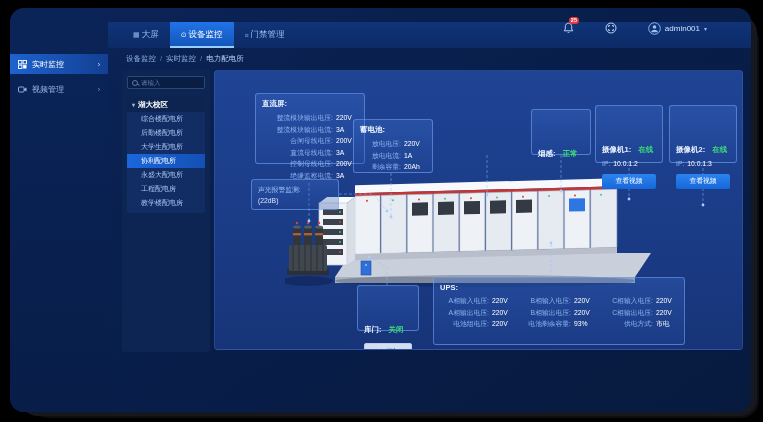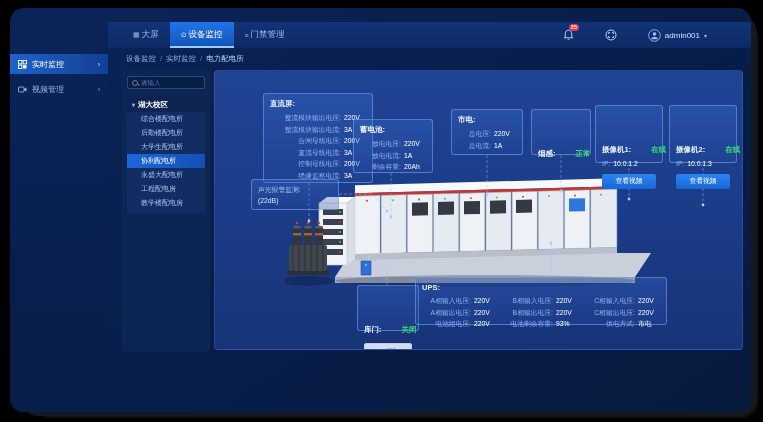--- a/index.html
+++ b/index.html
@@ -11,21 +11,21 @@
   .device { position:absolute; left:10px; top:8px; width:741px; height:404px; border-radius:14px;
             background:linear-gradient(145deg,#0b2458 0%,#081d48 55%,#071a3e 100%); overflow:hidden; }
 
   
   .navbar { position:absolute; left:98px; right:0; top:14px; height:26px;
             background:linear-gradient(180deg,#103478 0%,#0c2a66 100%); display:flex; align-items:center; }
   .tabs { display:flex; height:100%; margin-left:14px; }
   .tab { display:flex; align-items:center; gap:2px; padding:0 11px; font-size:8.5px; color:#9cbdf2; cursor:pointer; white-space:nowrap; }
   .tab .ticon { font-size:7px; opacity:.9; }
   .tab.active { background:linear-gradient(180deg,#2173e8,#1254b8); color:#fff; box-shadow:inset 0 -2px 0 rgba(160,212,255,.95); }
-  .nav-right { position:absolute; right:44px; top:0; height:100%; display:flex; align-items:center; gap:31px; }
+  .nav-right { position:absolute; right:44px; top:0; height:100%; display:flex; align-items:flex-start; gap:31px; }
   .bell-wrap { position:relative; cursor:pointer; }
   .badge { position:absolute; top:-5px; left:6px; background:#e8343c; color:#fff; font-size:5.5px; line-height:7px;
            padding:0 2px; border-radius:4px; font-weight:bold; }
   .round-icon { cursor:pointer; display:block; }
   .user { display:flex; align-items:center; gap:4px; color:#cfe2ff; font-size:8px; cursor:pointer; }
   .user .caret { font-size:6px; color:#9db9e8; }
 
   
   .sidebar { position:absolute; left:0; top:40px; bottom:0; width:98px;
              background:linear-gradient(180deg,#0a2458 0%,#081d48 100%); padding-top:6px; }
@@ -60,42 +60,42 @@
   
   .main-panel { position:absolute; left:204px; top:62px; width:529px; height:280px; border-radius:4px;
                 background:linear-gradient(180deg,#1f4494 0%,#1a3a84 65%,#173478 100%);
                 border:1px solid rgba(110,160,255,.18); overflow:hidden; }
   .equip { position:absolute; left:70px; top:86px; z-index:1; }
   .wires { position:absolute; inset:0; z-index:2; pointer-events:none; }
 
   .card { position:absolute; z-index:3; background:linear-gradient(180deg,rgba(64,116,214,.30),rgba(36,74,160,.32));
           border:1px solid rgba(130,175,255,.5); border-radius:3px; padding:5px 6px; }
   .card-title { font-size:7.5px; font-weight:bold; color:#eaf2ff; margin-bottom:3px; white-space:nowrap; }
-  .title-row { display:flex; gap:20px; align-items:baseline; }
+  .title-row { display:flex; gap:7px; align-items:baseline; }
   .kv { display:flex; justify-content:flex-end; gap:3px; font-size:6.8px; line-height:1.7; white-space:nowrap; }
   .kv .k { color:#8db4f2; text-align:right; }
   .kv .v { color:#fff; min-width:22px; text-align:left; }
   .green { color:#3bdb78; font-weight:bold;margin-top:34px; }
   .btn-blue { margin-top:4px; background:linear-gradient(180deg,#2b83f2,#1767d8); color:#fff; font-size:6.8px;
               text-align:center; padding:2.5px 0; border-radius:2px; cursor:pointer; }
   .btn-light { margin-top:5px; background:rgba(228,238,252,.92); color:#2c5fb4; font-size:6.8px; font-weight:bold;
                display:flex; align-items:center; justify-content:center; gap:3px; padding:2.5px 0;
                border-radius:2px; border:1px solid #bcd0ee; cursor:pointer; }
   .note-line { font-size:6.8px; color:#9fc3f5; line-height:1.6; white-space:nowrap; }
   .note-val { color:#d7e6ff; }
 
-  #card-dc    { left:48px;  top:22px;  width:110px; height:90px; }
+  #card-dc    { left:40px;  top:22px;  width:110px; height:71px; }
   #card-batt  { left:138px; top:48px;  width:80px;  height:54px; }
   #card-mains { left:236px; top:38px;  width:72px;  height:46px; }
   #card-smoke { left:316px; top:38px;  width:60px;  height:46px; }
   #card-cam1  { left:380px; top:34px;  width:68px;  height:58px; }
   #card-cam2  { left:454px; top:34px;  width:68px;  height:58px; }
   #card-sound { left:36px;  top:108px; width:88px;  height:31px; }
   #card-door  { left:142px; top:214px; width:62px;  height:46px;text-align:right; }
-  #card-ups   { left:200px; top:206px; width:252px; height:48px; }
+  #card-ups   { left:218px; top:206px; width:252px; height:68px; }
   .ups-grid { display:grid; grid-template-columns:1fr 1fr 1fr; column-gap:8px; }
 </style>
 </head>
 <body>
 
 <div class="stage">
   <div class="shadow s2"></div>
   <div class="shadow s1"></div>
 
   <div class="device">
@@ -325,31 +325,20 @@
         <div class="kv">
             <span class="k">放电电流:</span>
             <span class="v">1A</span>
           </div>
         <div class="kv">
             <span class="k">剩余容量:</span>
             <span class="v">20Ah</span>
           </div>
       </div>
 
-      <div class="card" id="card-mains">
-        <div class="card-title">市电:</div>
-        <div class="kv">
-            <span class="k">总电压:</span>
-            <span class="v">220V</span>
-          </div>
-        <div class="kv">
-            <span class="k">总电流:</span>
-            <span class="v">1A</span>
-          </div>
-      </div>
 
       <div class="card" id="card-smoke">
         <div class="title-row">
           <span class="card-title">烟感:</span>
           <span class="card-title green">正常</span>
         </div>
       </div>
 
       <div class="card" id="card-cam1">
         <div class="title-row">

